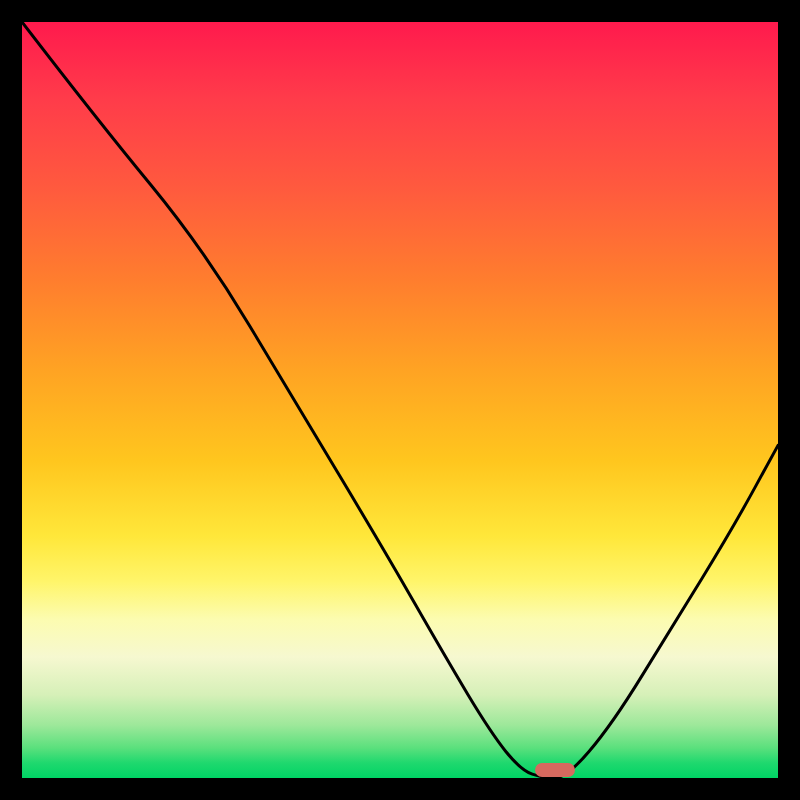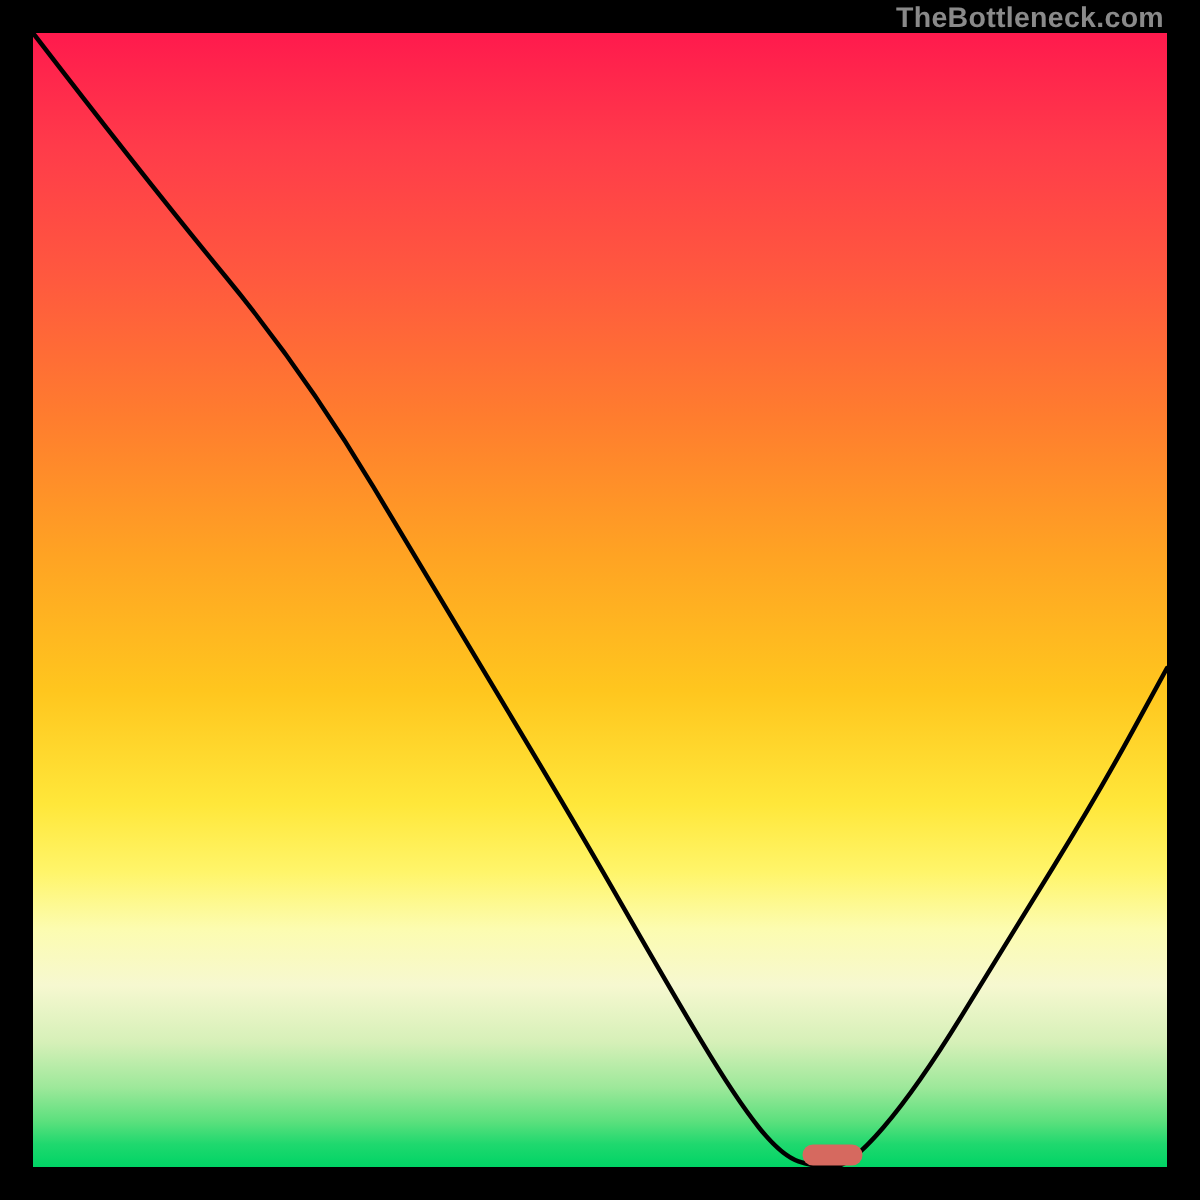--- a/index.html
+++ b/index.html
@@ -73,15 +73,14 @@
   <div class="plot-area">
 
     <svg class="curve" viewBox="0 0 756 756" preserveAspectRatio="none">
       <path fill="none" stroke="#000" stroke-width="3" stroke-linecap="round" stroke-linejoin="round" d="M 0.0 0.0 Q 75.6 98.3 128.5 162.5 Q 181.4 226.8 226.8 302.4 Q 272.2 378.0 317.5 453.6 Q 362.9 529.2 393.1 582.1 Q 423.4 635.0 446.0 672.8 Q 468.7 710.6 483.8 729.5 Q 499.0 748.4 510.3 752.2 Q 521.6 756.0 533.0 756.0 Q 544.3 756.0 567.0 729.5 Q 589.7 703.1 619.9 653.9 Q 650.2 604.8 680.4 555.7 Q 710.6 506.5 733.3 464.9 T 756.0 423.4"></path>
     </svg>
 
     <div class="marker" style="left: 512.946px; top: 741.392px; width: 40.068px; height: 13.608px; background: rgb(214, 105, 95);"></div>
 
   </div>
 
-  <div class="watermark">TheBottleneck.com</div>
 
 </div>
 
 </body></html>

